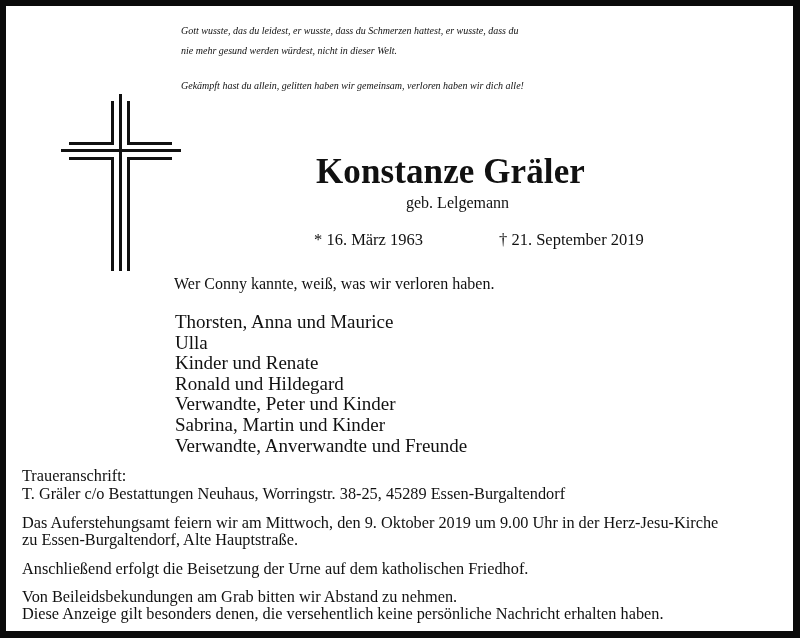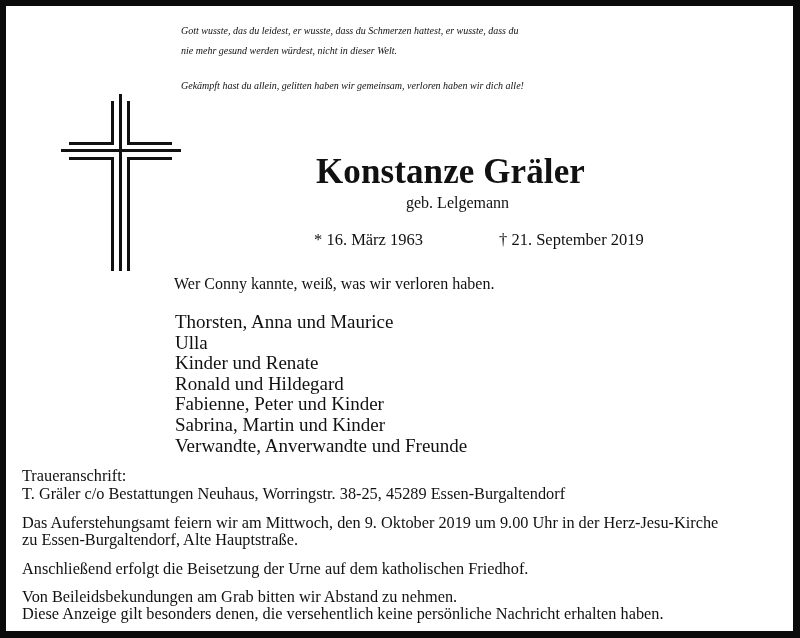--- a/index.html
+++ b/index.html
@@ -70,21 +70,21 @@
 <div class="abs date" style="left:314px;">* 16. März 1963</div>
 <div class="abs date" style="left:459px;margin-left:40px;">† 21. September 2019</div>
 
 <div class="abs intro">Wer Conny kannte, weiß, was wir verloren haben.</div>
 
 <div class="abs family">
   <div>Thorsten, Anna und Maurice</div>
   <div>Ulla</div>
   <div>Kinder und Renate</div>
   <div>Ronald und Hildegard</div>
-  <div>Fabienne, Peter und Kinder</div>
+  <div>Verwandte, Peter und Kinder</div>
   <div>Sabrina, Martin und Kinder</div>
   <div>Verwandte, Anverwandte und Freunde</div>
 </div>
 
 <div class="abs info" style="top:467px;">Traueranschrift:</div>
 <div class="abs info" style="top:485px;">T. Gräler c/o Bestattungen Neuhaus, Worringstr. 38-25, 45289 Essen-Burgaltendorf</div>
 <div class="abs info" style="top:514px;">Das Auferstehungsamt feiern wir am Mittwoch, den 9. Oktober 2019 um 9.00 Uhr in der Herz-Jesu-Kirche</div>
 <div class="abs info" style="top:531px;">zu Essen-Burgaltendorf, Alte Hauptstraße.</div>
 <div class="abs info" style="top:560px;">Anschließend erfolgt die Beisetzung der Urne auf dem katholischen Friedhof.</div>
 <div class="abs info" style="top:588px;">Von Beileidsbekundungen am Grab bitten wir Abstand zu nehmen.</div>

